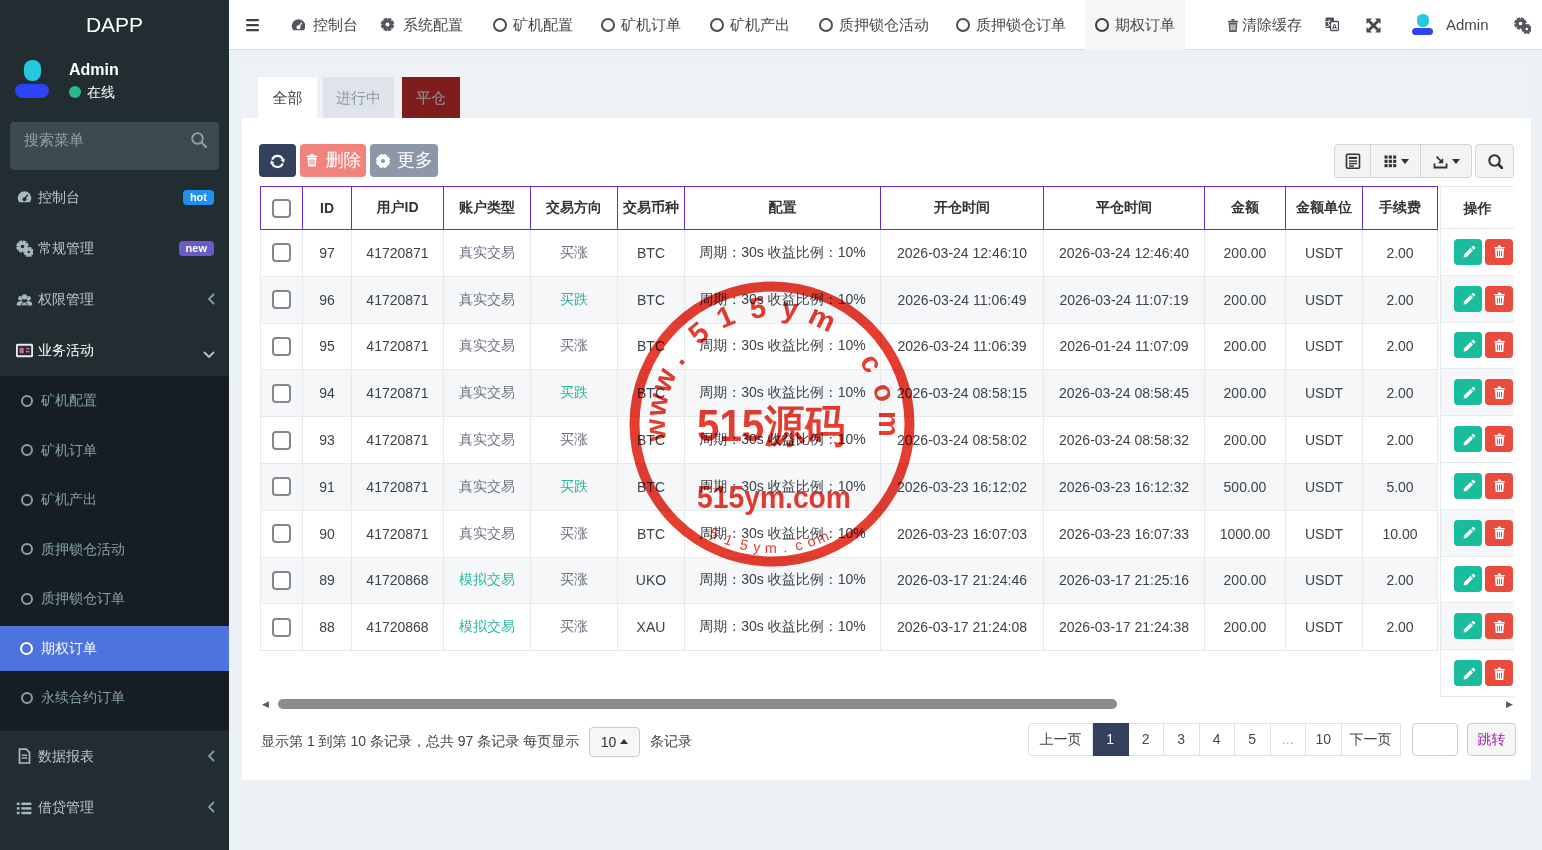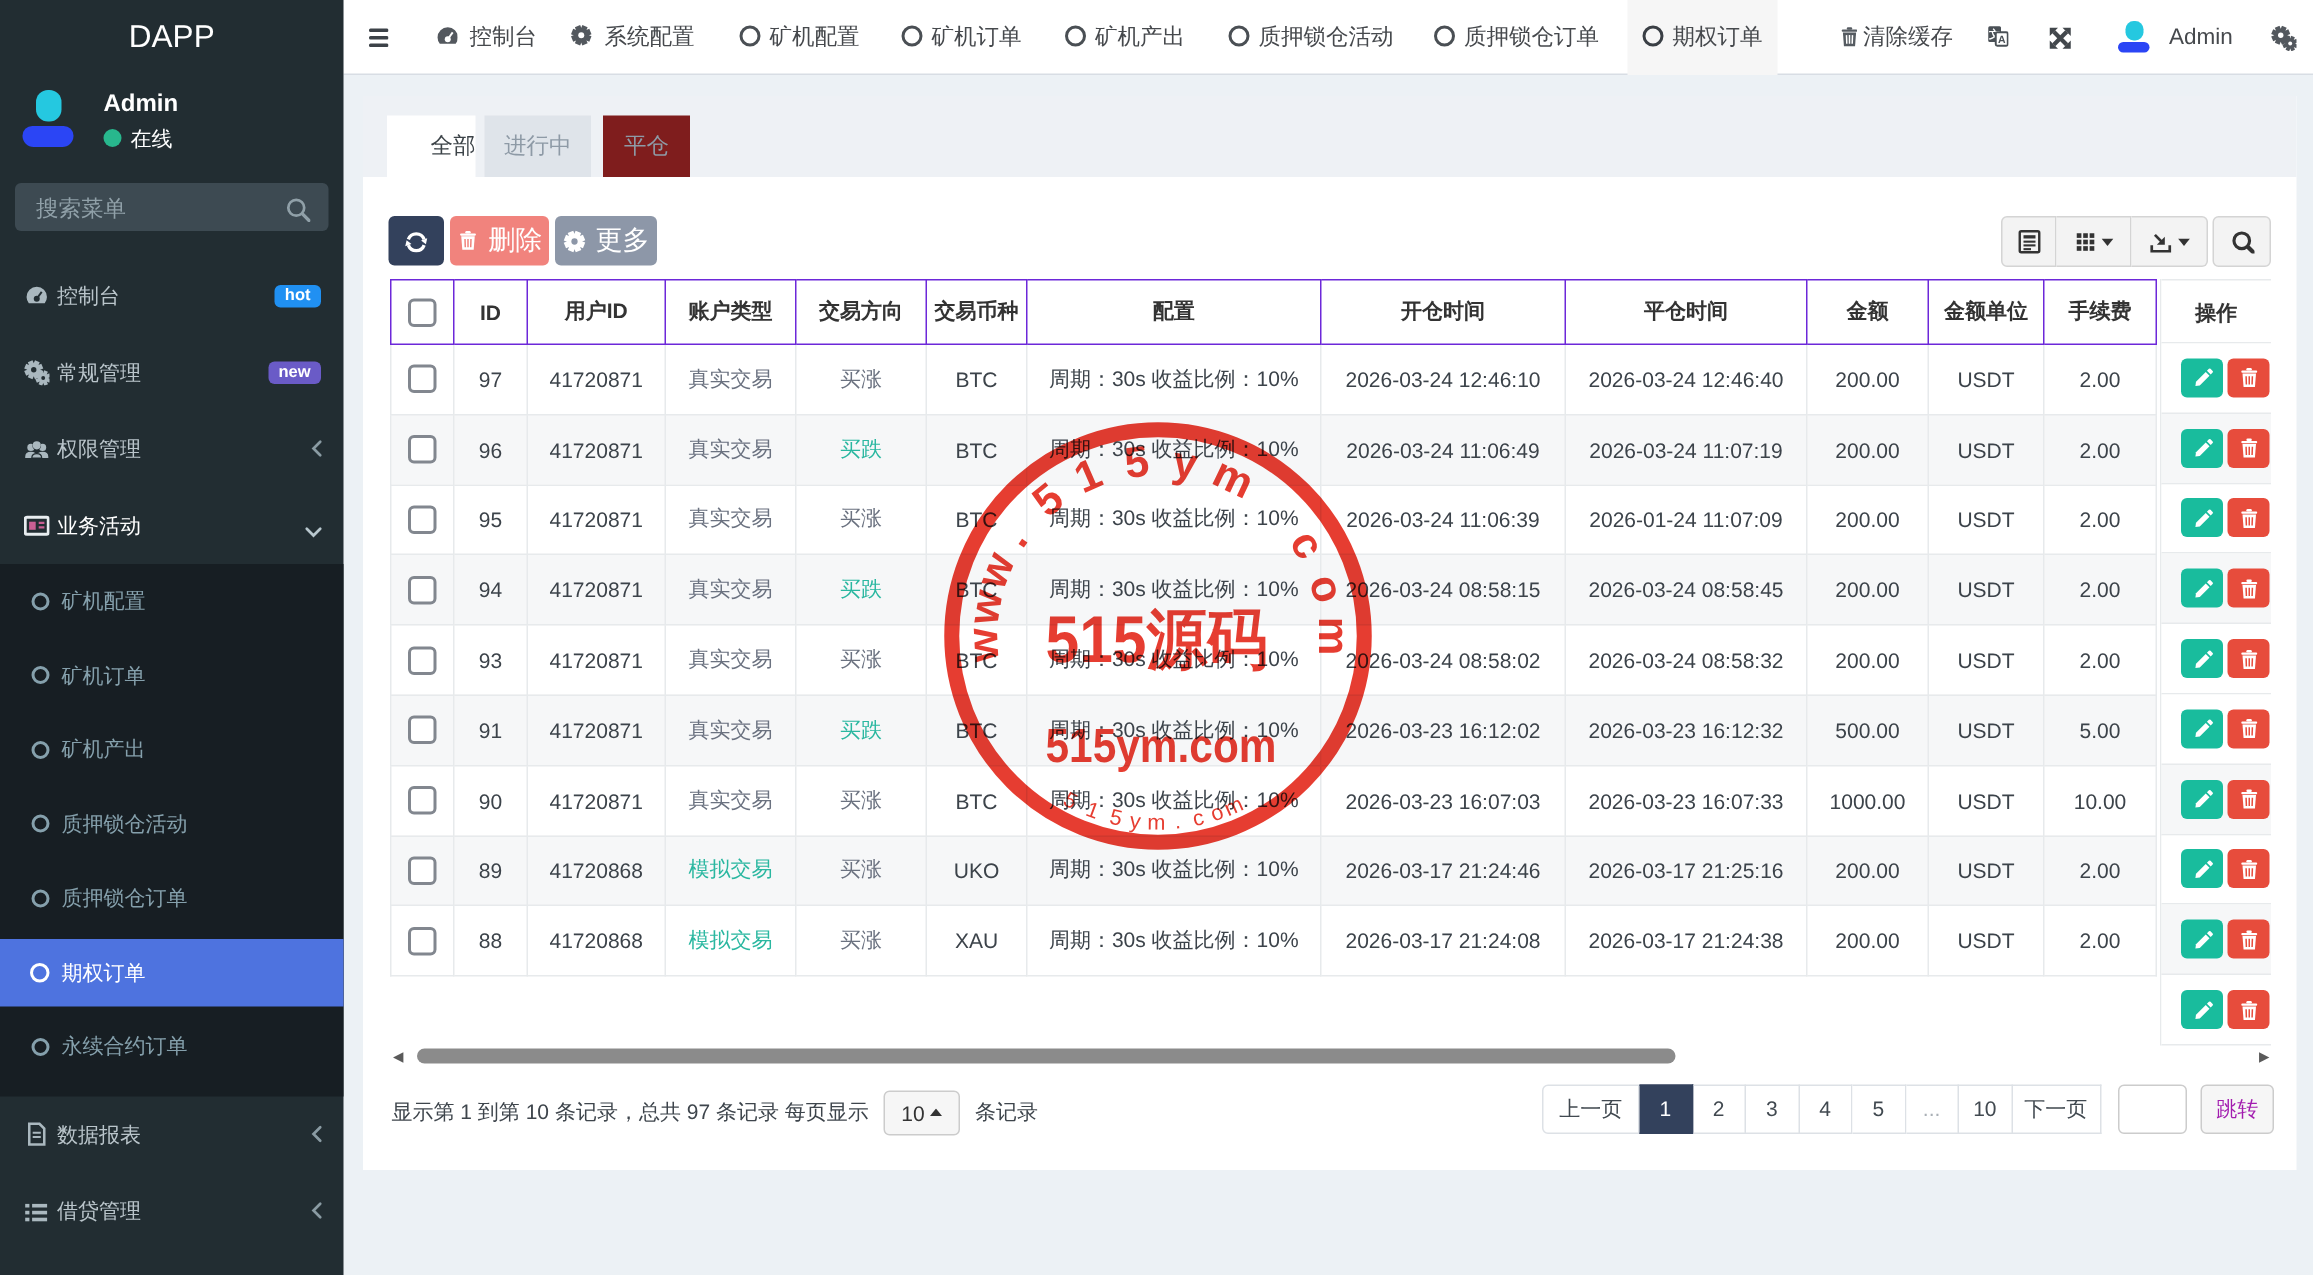--- a/index.html
+++ b/index.html
@@ -5,21 +5,21 @@
 body{font-family:"Liberation Sans",sans-serif;font-size:14px;background:#ecf1f5;position:relative;}
 
 .sidebar{position:absolute;left:0;top:0;width:229px;height:850px;background:#222d32;z-index:5;}
 .logo{height:50px;display:flex;align-items:center;justify-content:center;color:#fff;font-size:21px;letter-spacing:0px;}
 .userpanel{position:relative;height:60px;margin-top:8px;}
 .avatar-head{position:absolute;left:24px;top:2px;width:17px;height:21px;border-radius:8px;background:#25c8e0;}
 .avatar-body{position:absolute;left:15px;top:26px;width:34px;height:14px;border-radius:7px 7px 8px 8px;background:#2b45f5;}
 .uname{position:absolute;left:69px;top:3px;color:#fff;font-weight:bold;font-size:16px;}
 .ustatus{position:absolute;left:69px;top:26px;color:#fff;font-size:14px;text-align:center;}
 .udot{display:inline-block;width:12px;height:12px;border-radius:50%;background:#28b78d;margin-right:6px;vertical-align:-1px;}
-.sbsearch{position:absolute;left:10px;top:122px;width:209px;height:32px;background:#3d4a52;border-radius:4px;color:#90a0a8;font-size:15px;line-height:36px;padding-left:14px;}
+.sbsearch{position:absolute;left:10px;top:122px;width:209px;height:48px;background:#3d4a52;border-radius:4px;color:#90a0a8;font-size:15px;line-height:36px;padding-left:14px;}
 .sbsearch .mag{position:absolute;right:12px;top:9px;line-height:1;}
 .menu{position:absolute;top:172px;left:0;width:229px;}
 .mitem{position:relative;height:51px;line-height:51px;color:#bac5cb;font-size:14px;padding-left:38px;}
 .mitem .ic{position:absolute;left:16px;width:17px;text-align:center;line-height:1;}
 .badge{position:absolute;right:15px;top:18px;height:15px;line-height:15px;padding:0 7px;border-radius:4px;color:#fff;font-size:11px;font-weight:bold;}
 .b-hot{background:#2090f2;}
 .b-new{background:#6a5bc7;}
 .chev{position:absolute;right:14px;top:19px;line-height:1;}
 .submenu{background:#171e23;padding:2px 0 6px;}
 .smitem{position:relative;height:45px;line-height:45px;color:#85a0ac;font-size:14px;padding-left:41px;margin-bottom:4.5px;}
@@ -31,21 +31,21 @@
 .navbar{position:absolute;left:229px;top:0;width:1313px;height:50px;background:#fff;border-bottom:1px solid #d8dde4;z-index:4;}
 .nav-item{position:absolute;top:0;height:50px;line-height:50px;color:#46494d;font-size:15px;white-space:nowrap;}
 .nav-icon{position:absolute;height:50px;display:flex;align-items:center;}
 .nav-item .nic{display:inline-block;margin-right:8px;line-height:1;vertical-align:-2px;}
 .nav-active{background:#f6f6f6;padding:0 10px;}
 .circ{display:inline-block;width:14px;height:14px;border:2px solid #4a4f54;border-radius:50%;vertical-align:-2px;margin-right:6px;}
 
 .panel{position:absolute;left:242px;top:64px;width:1289px;height:716px;background:#fff;z-index:1;}
 .tabstrip{position:absolute;left:0;top:0;width:100%;height:54px;background:#eef1f5;}
 .tab{position:absolute;top:13px;height:41px;line-height:41px;text-align:center;font-size:15px;}
-.tab1{left:16px;width:59px;background:#fff;color:#3c4348;text-align:right;}
+.tab1{left:16px;width:59px;background:#fff;color:#3c4348;}
 .tab2{left:81px;width:71px;background:#dfe4ea;color:#8e9aa6;}
 .tab3{left:160px;width:58px;background:#7f1d1d;color:#8e9aa6;}
 .btn{position:absolute;top:80px;height:33px;border-radius:4px;color:#fff;font-size:18px;text-align:center;line-height:33px;}
 .btn-refresh{left:17px;width:37px;background:#33415c;}
 .btn-del{left:58px;width:66px;background:#f1837d;}
 .btn-more{left:128px;width:68px;background:#8d97a8;}
 .searchinput{position:absolute;top:80px;left:895px;width:188px;height:34px;border:1px solid #ccd2d8;border-radius:4px;line-height:32px;padding-left:12px;color:#9aa2aa;font-size:14px;background:#fff;}
 .btngroup{position:absolute;top:80px;left:1092px;height:34px;display:flex;}
 .bgbtn{height:34px;background:#f3f3f3;border:1px solid #d4d4d4;border-left:none;color:#333;display:flex;align-items:center;justify-content:center;gap:3px;}
 .bgbtn:first-child{border-left:1px solid #d4d4d4;border-radius:4px 0 0 4px;}

